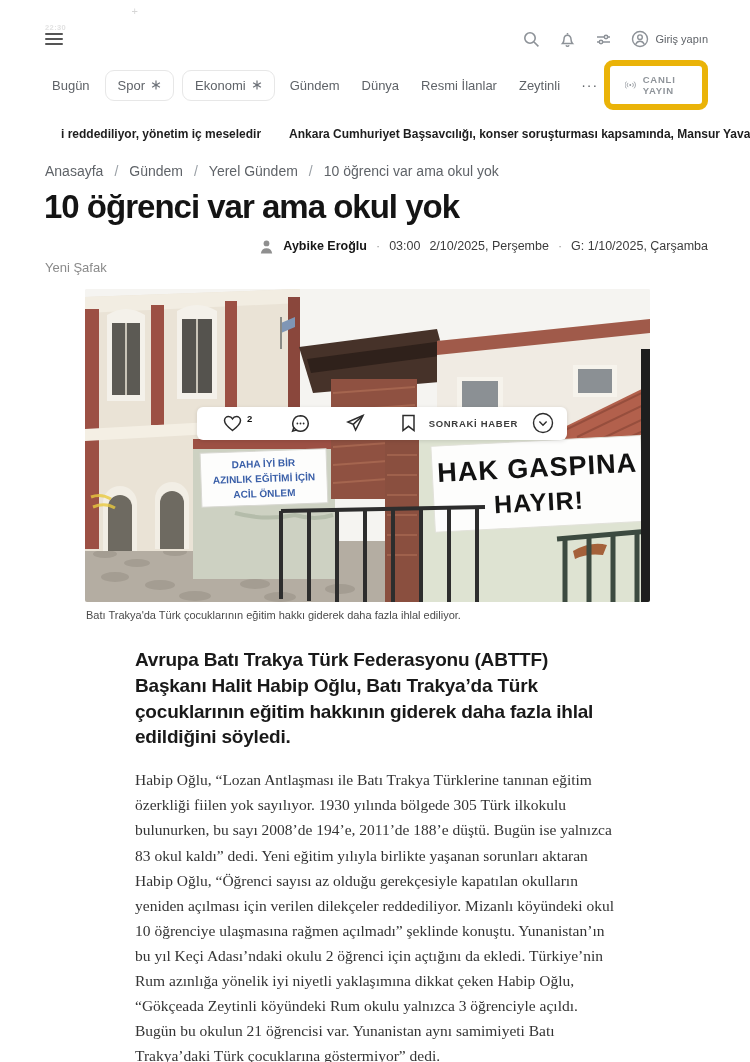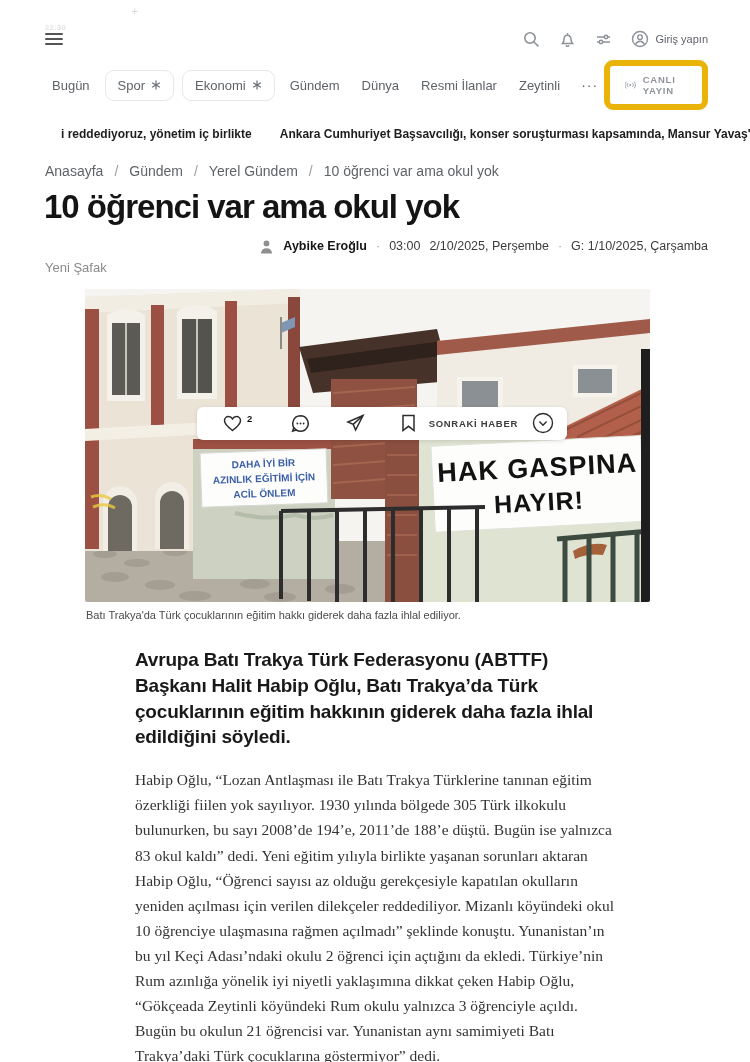--- a/index.html
+++ b/index.html
@@ -159,21 +159,21 @@
       <path d="M2.2 0.8a7.4 7.4 0 0 0 0 10.4M13.8 0.8a7.4 7.4 0 0 1 0 10.4"></path>
     </svg>
     <span>CANLI YAYIN</span>
   </span>
 </div>
 
 <div class="ticker">
   <svg width="11" height="15" viewBox="0 0 11 15">
     <path d="M6.8 0 L1 8.4 h3.4 L3.6 15 L10 6.2 H6.2 Z" fill="#141414"></path>
   </svg>
-  <span class="ticker-item">i reddediyoruz, yönetim iç birlikte</span>
+  <span class="ticker-item">i reddediliyor, yönetim iç meseledir</span>
   <span class="ticker-item">Ankara Cumhuriyet Başsavcılığı, konser soruşturması kapsamında, Mansur Yavaş'a soruşturma başl</span>
 </div>
 
 <div class="crumbs">
   <span class="crumb">Anasayfa</span>
   <span class="crumb-sep">/</span>
   <span class="crumb">Gündem</span>
   <span class="crumb-sep">/</span>
   <span class="crumb">Yerel Gündem</span>
   <span class="crumb-sep">/</span>

